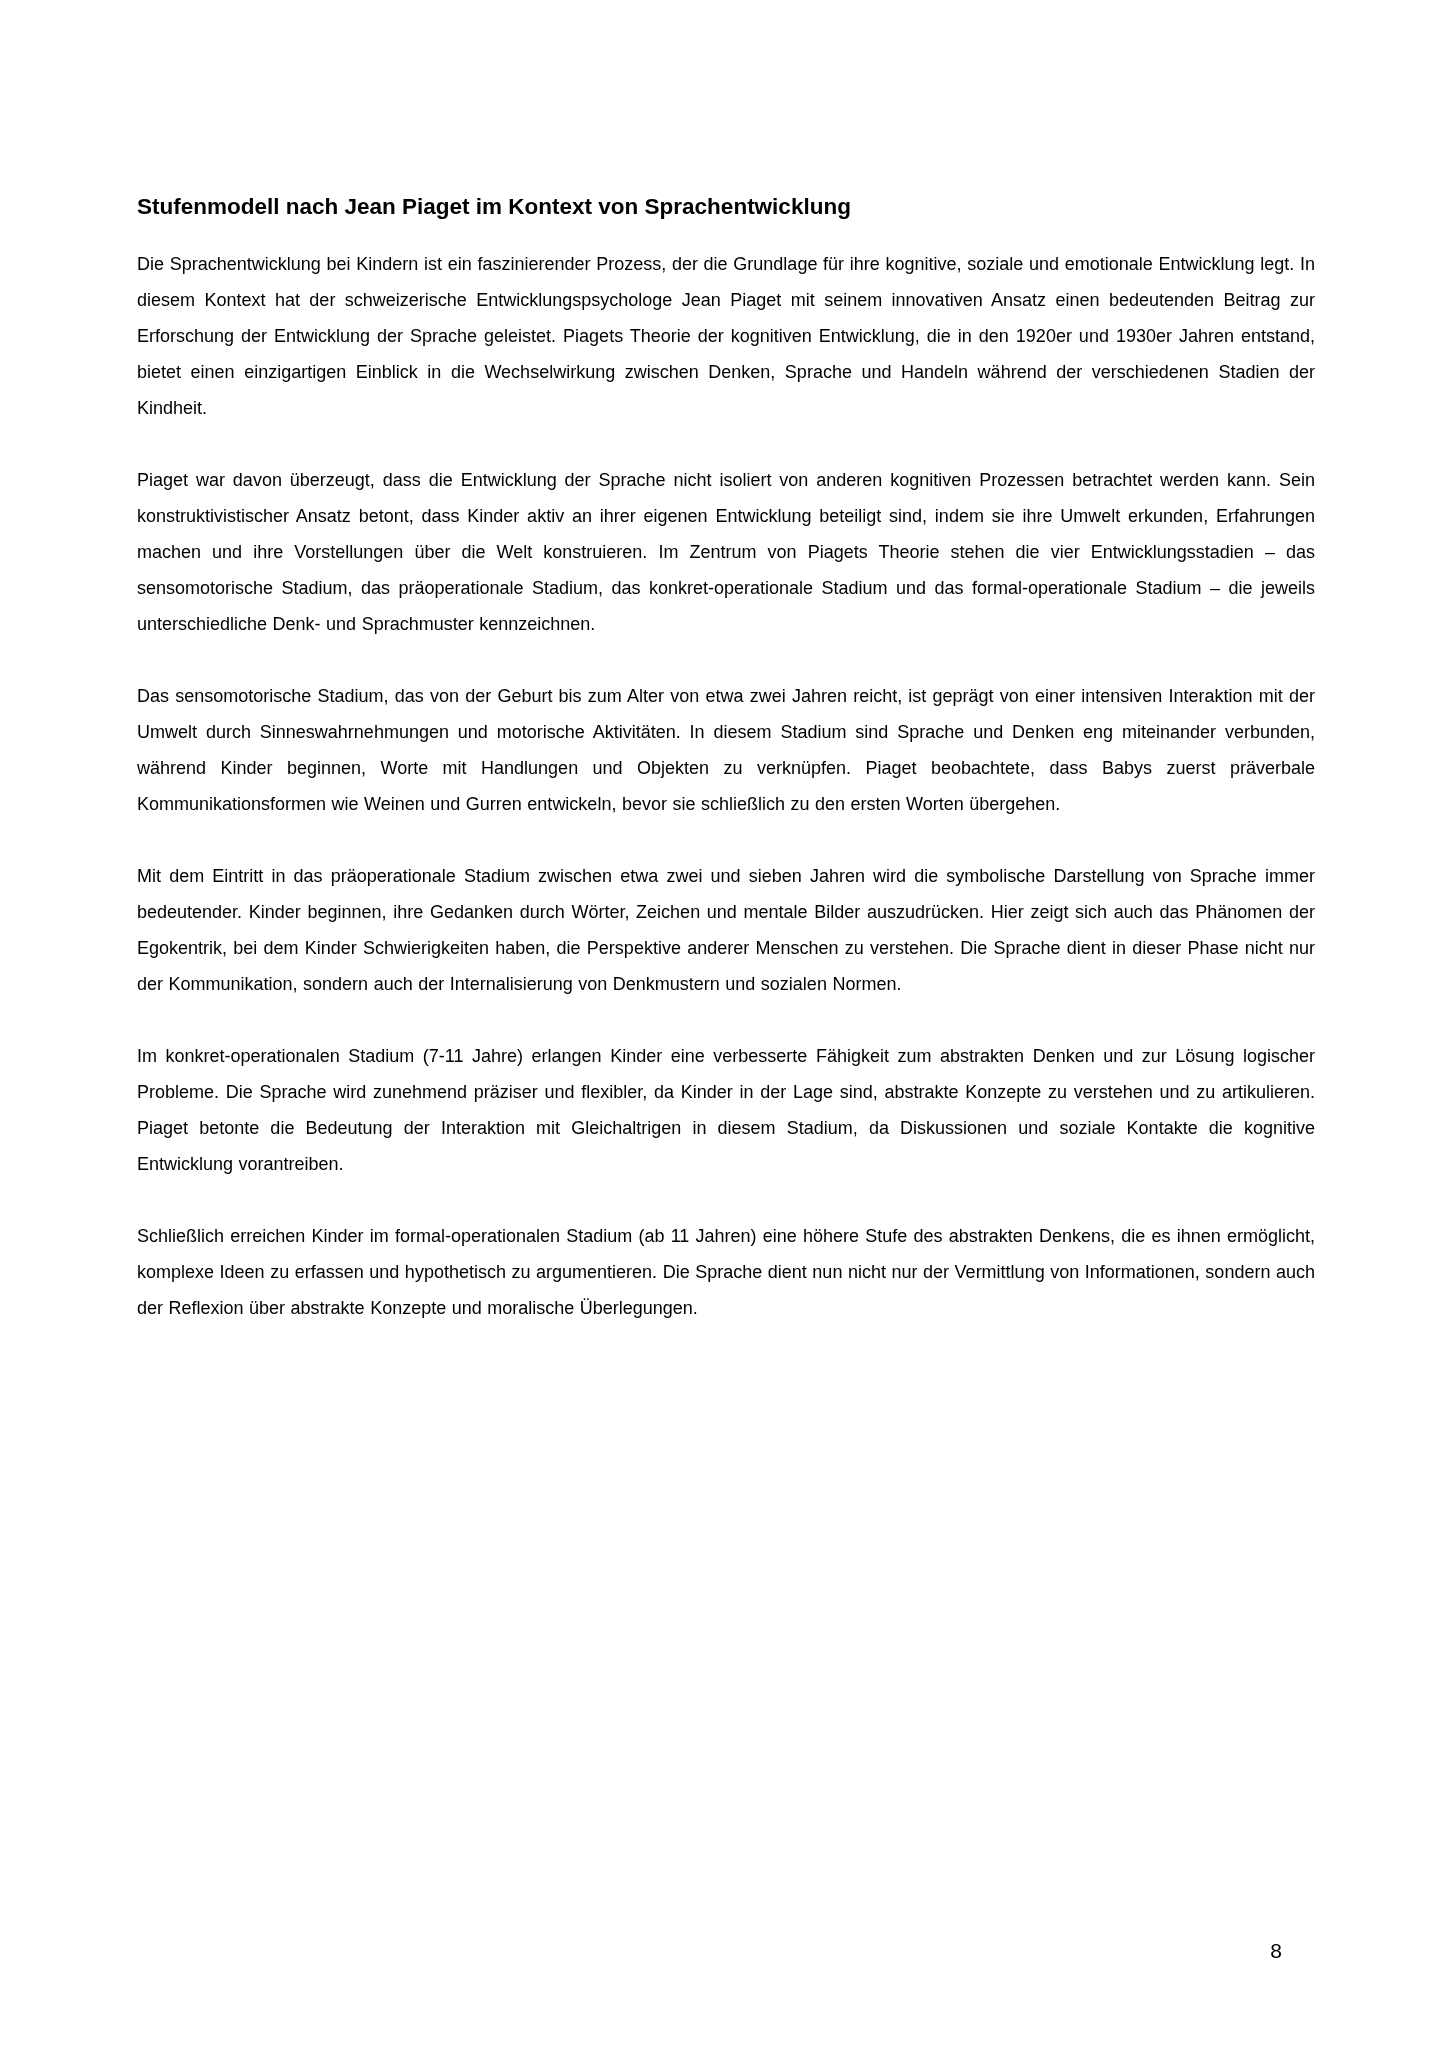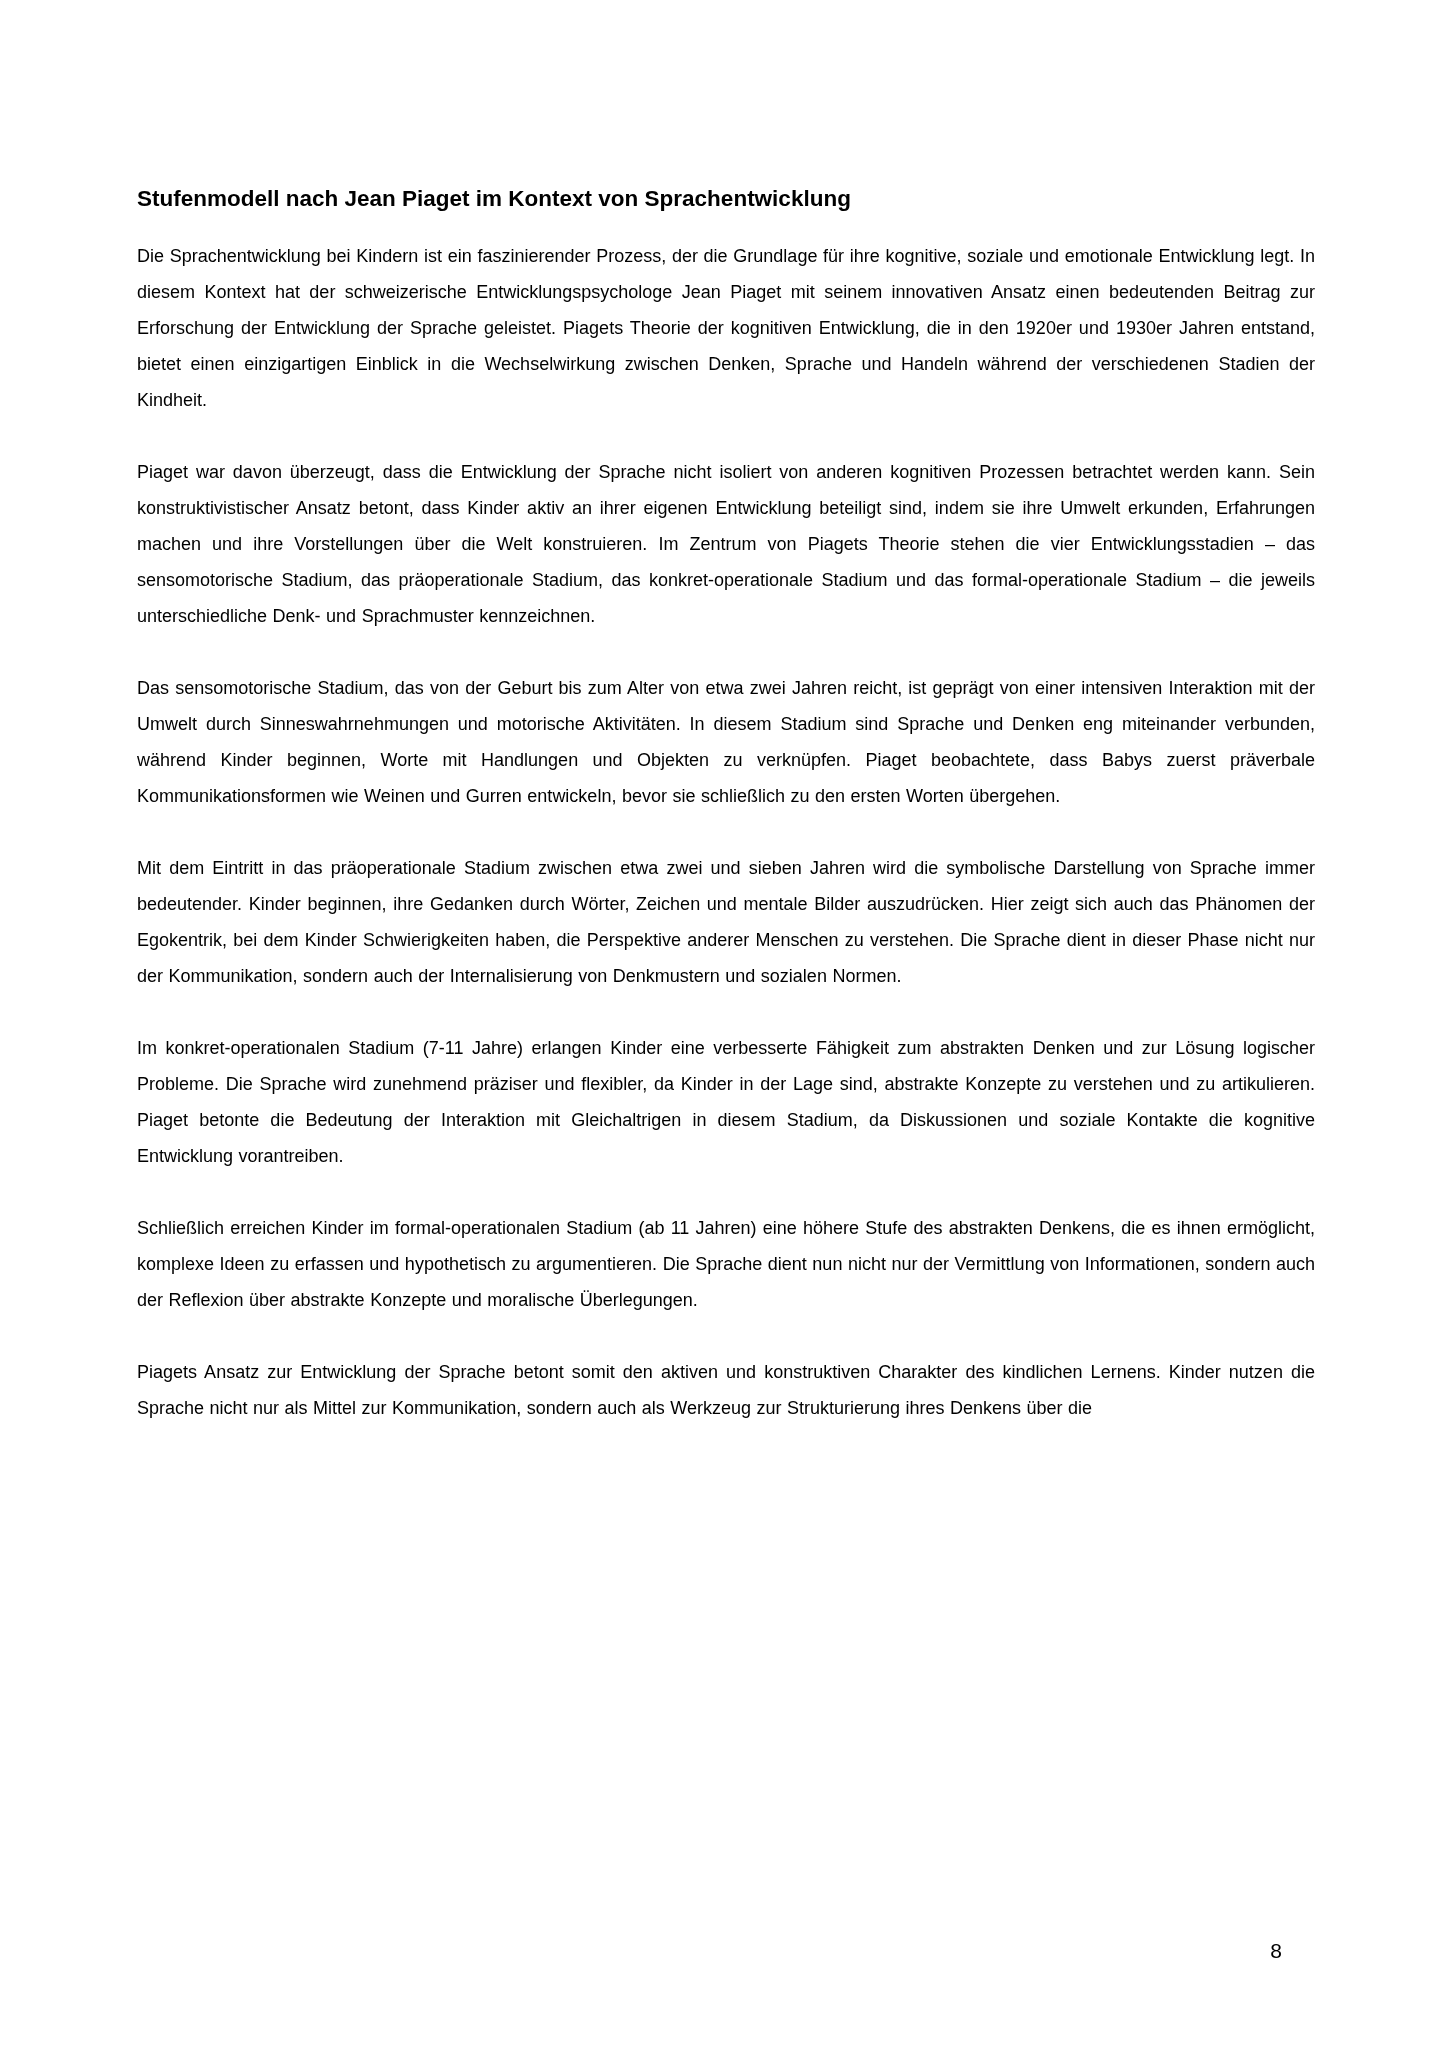--- a/index.html
+++ b/index.html
@@ -15,21 +15,21 @@
     color: #000000;
     font-family: "Liberation Sans", sans-serif;
     box-sizing: border-box;
     padding: 181px 138px 0 137px;
     overflow: hidden;
   }
   .doc-title {
     font-size: 22.5px;
     font-weight: bold;
     line-height: 36px;
-    margin: 0 0 21px 0;
+    margin: 8px 0 21px 0;
   }
   .doc-p {
     font-size: 18px;
     line-height: 36px;
     margin: 0 0 36px 0;
     text-align: justify;
     text-align-last: left;
     word-spacing: 0.5px;
   }
   .page-number {
@@ -52,17 +52,16 @@
   <p class="doc-p">Piaget war davon überzeugt, dass die Entwicklung der Sprache nicht isoliert von anderen kognitiven Prozessen betrachtet werden kann. Sein konstruktivistischer Ansatz betont, dass Kinder aktiv an ihrer eigenen Entwicklung beteiligt sind, indem sie ihre Umwelt erkunden, Erfahrungen machen und ihre Vorstellungen über die Welt konstruieren. Im Zentrum von Piagets Theorie stehen die vier Entwicklungsstadien – das sensomotorische Stadium, das präoperationale Stadium, das konkret-operationale Stadium und das formal-operationale Stadium – die jeweils unterschiedliche Denk- und Sprachmuster kennzeichnen.</p>
 
   <p class="doc-p">Das sensomotorische Stadium, das von der Geburt bis zum Alter von etwa zwei Jahren reicht, ist geprägt von einer intensiven Interaktion mit der Umwelt durch Sinneswahrnehmungen und motorische Aktivitäten. In diesem Stadium sind Sprache und Denken eng miteinander verbunden, während Kinder beginnen, Worte mit Handlungen und Objekten zu verknüpfen. Piaget beobachtete, dass Babys zuerst präverbale Kommunikationsformen wie Weinen und Gurren entwickeln, bevor sie schließlich zu den ersten Worten übergehen.</p>
 
   <p class="doc-p">Mit dem Eintritt in das präoperationale Stadium zwischen etwa zwei und sieben Jahren wird die symbolische Darstellung von Sprache immer bedeutender. Kinder beginnen, ihre Gedanken durch Wörter, Zeichen und mentale Bilder auszudrücken. Hier zeigt sich auch das Phänomen der Egokentrik, bei dem Kinder Schwierigkeiten haben, die Perspektive anderer Menschen zu verstehen. Die Sprache dient in dieser Phase nicht nur der Kommunikation, sondern auch der Internalisierung von Denkmustern und sozialen Normen.</p>
 
   <p class="doc-p">Im konkret-operationalen Stadium (7-11 Jahre) erlangen Kinder eine verbesserte Fähigkeit zum abstrakten Denken und zur Lösung logischer Probleme. Die Sprache wird zunehmend präziser und flexibler, da Kinder in der Lage sind, abstrakte Konzepte zu verstehen und zu artikulieren. Piaget betonte die Bedeutung der Interaktion mit Gleichaltrigen in diesem Stadium, da Diskussionen und soziale Kontakte die kognitive Entwicklung vorantreiben.</p>
 
   <p class="doc-p">Schließlich erreichen Kinder im formal-operationalen Stadium (ab 11 Jahren) eine höhere Stufe des abstrakten Denkens, die es ihnen ermöglicht, komplexe Ideen zu erfassen und hypothetisch zu argumentieren. Die Sprache dient nun nicht nur der Vermittlung von Informationen, sondern auch der Reflexion über abstrakte Konzepte und moralische Überlegungen.</p>
 
-  <p class="doc-p">Piagets Ansatz zur Entwicklung der Sprache betont somit den aktiven und konstruktiven Charakter des kindlichen Lernens. Kinder nutzen die Sprache nicht nur als Mittel zur Kommunikation, sondern auch als Werkzeug zur Strukturierung ihres Denkens über die</p>
 
   <div class="page-number">8</div>
 
 </div>
 
 </body></html>

